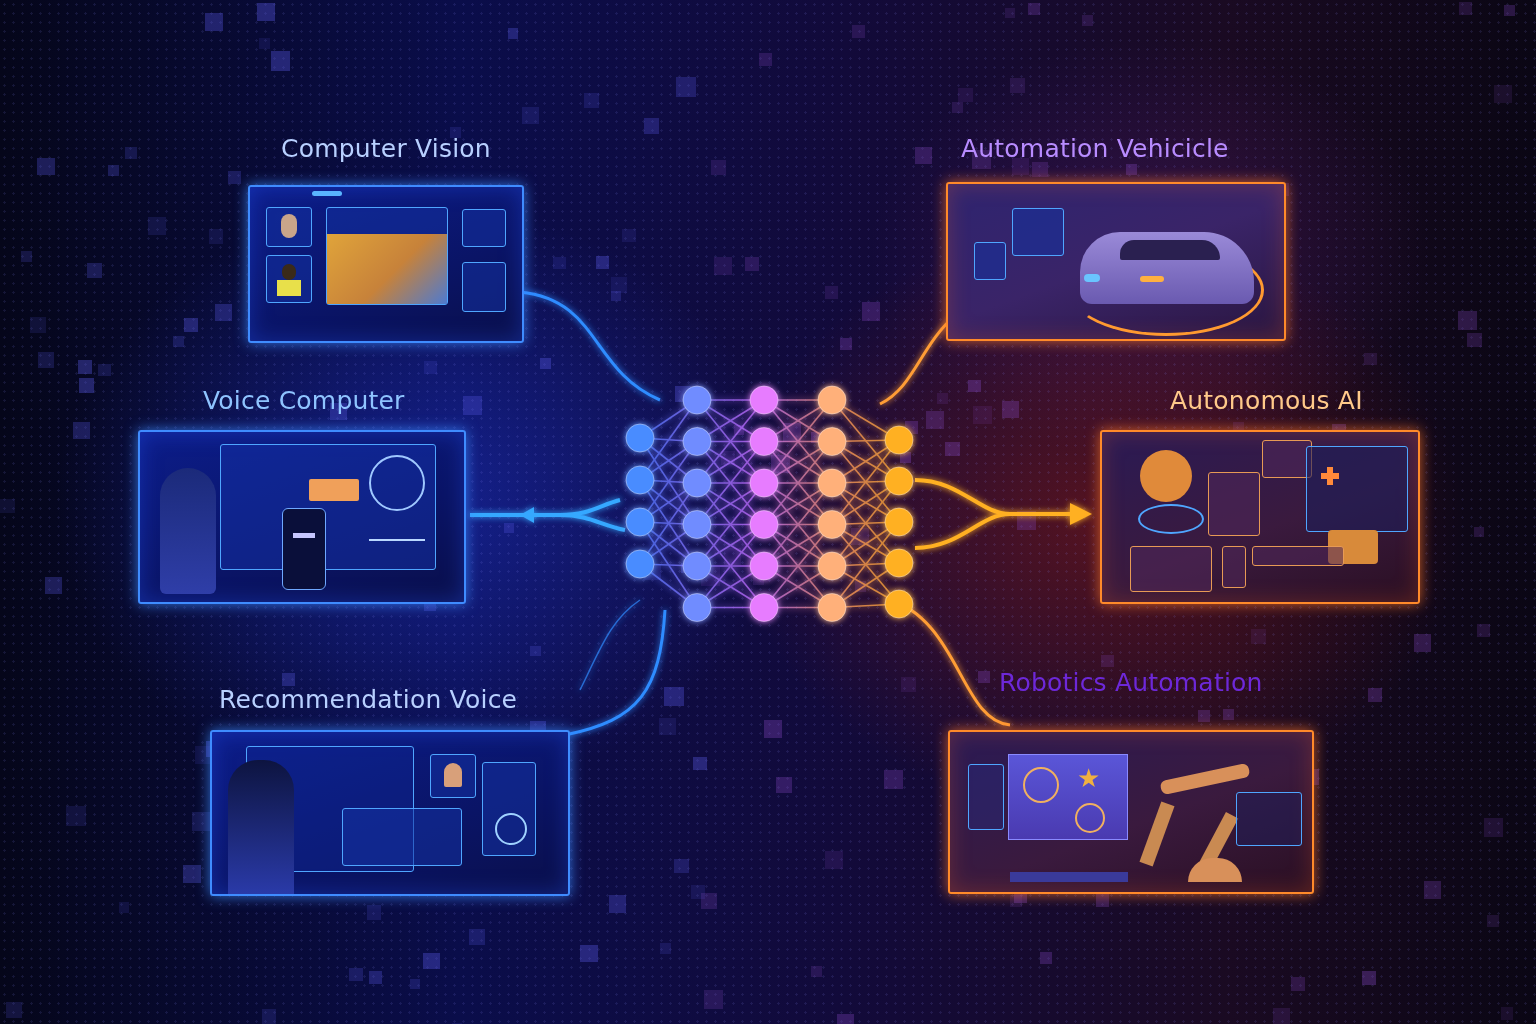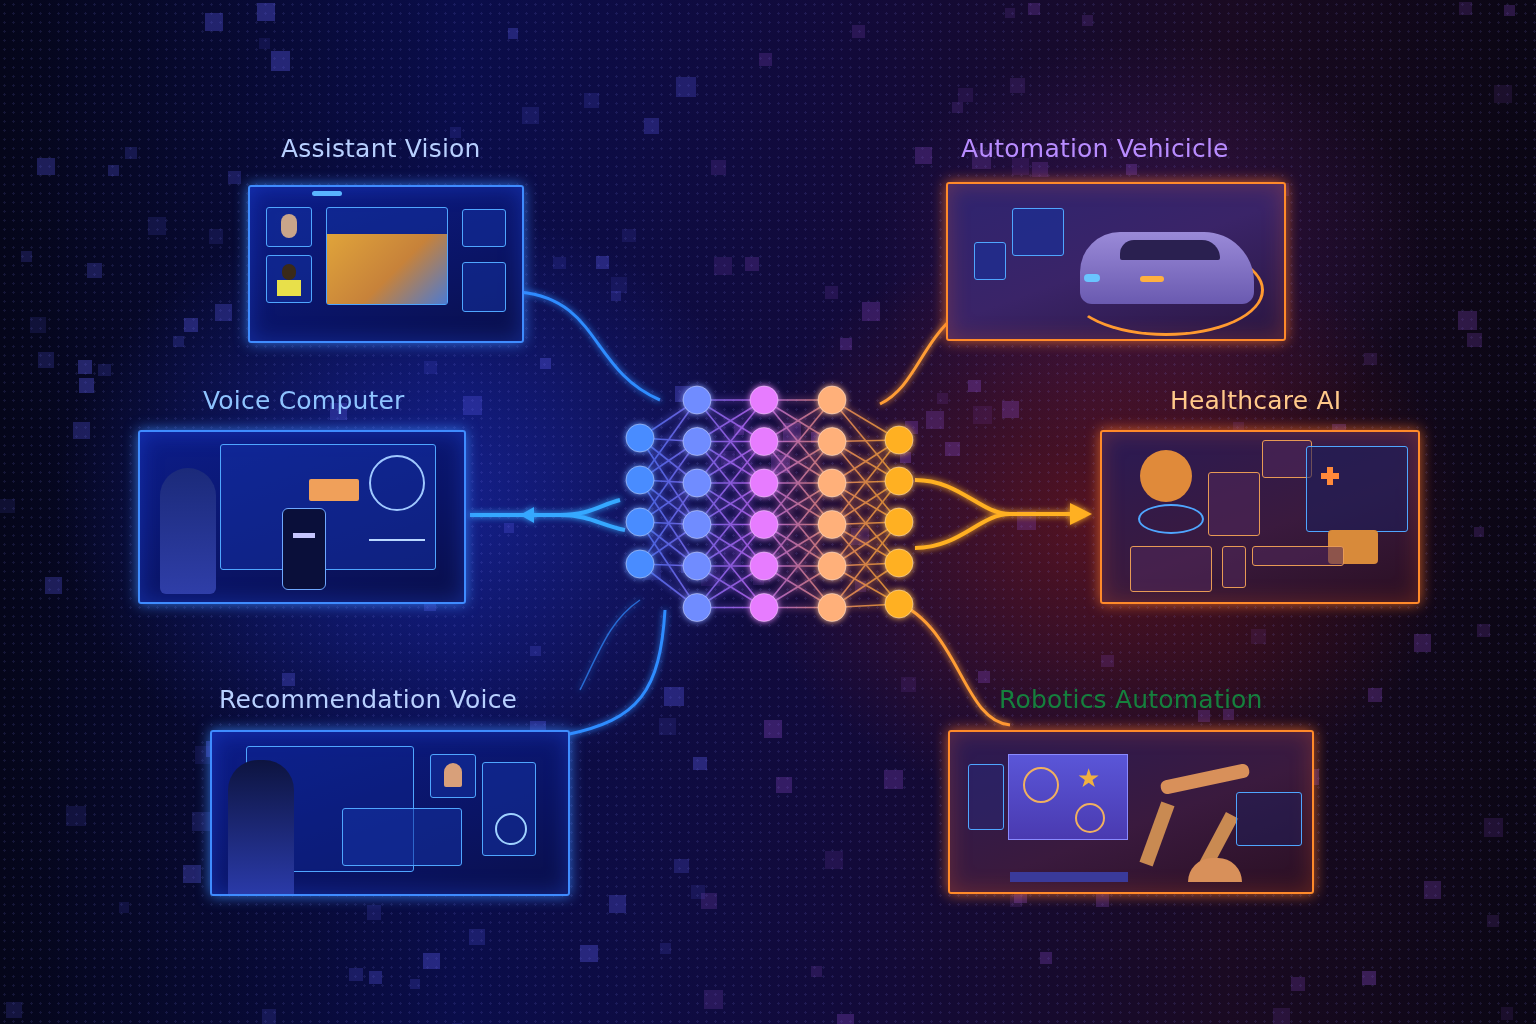--- a/index.html
+++ b/index.html
@@ -352,26 +352,26 @@
       <circle cx="832" cy="566" r="14" fill="#ffb07a" stroke="#ffffff" stroke-opacity="0.35"></circle>
       <circle cx="832" cy="607.5" r="14" fill="#ffb07a" stroke="#ffffff" stroke-opacity="0.35"></circle>
       <circle cx="899" cy="440" r="14" fill="#ffb024" stroke="#ffffff" stroke-opacity="0.35"></circle>
       <circle cx="899" cy="481" r="14" fill="#ffb024" stroke="#ffffff" stroke-opacity="0.35"></circle>
       <circle cx="899" cy="522" r="14" fill="#ffb024" stroke="#ffffff" stroke-opacity="0.35"></circle>
       <circle cx="899" cy="563" r="14" fill="#ffb024" stroke="#ffffff" stroke-opacity="0.35"></circle>
       <circle cx="899" cy="604" r="14" fill="#ffb024" stroke="#ffffff" stroke-opacity="0.35"></circle>
     </g>
 </svg>
 
-<div class="title" style="left: 281px; top: 134px; color: rgb(184, 208, 255);">Assistant Vision</div>
+<div class="title" style="left: 281px; top: 134px; color: rgb(184, 208, 255);">Computer Vision</div>
 <div class="title" style="left: 203px; top: 386px; color: rgb(143, 196, 255);">Voice Computer</div>
 <div class="title" style="left: 219px; top: 685px; color: rgb(184, 208, 255);">Recommendation Voice</div>
 <div class="title" style="left: 961px; top: 134px; color: rgb(184, 140, 255);">Automation Vehicicle</div>
-<div class="title" style="left: 1170px; top: 386px; color: rgb(255, 201, 138);">Healthcare AI</div>
-<div class="title" style="left: 999px; top: 685px; color: #15803d;">Robotics Automation</div>
+<div class="title" style="left: 1170px; top: 386px; color: rgb(255, 201, 138);">Autonomous AI</div>
+<div class="title" style="left: 999px; top: 668px; color: #6d28d9;">Robotics Automation</div>
 
 <div class="panel blue" style="left:248px;top:185px;width:272px;height:154px;">
   <div class="inner b" style="left:16px;top:20px;width:44px;height:38px;">
     <div style="position:absolute;left:14px;top:6px;width:16px;height:24px;border-radius:8px;background:#c9a58a;"></div>
   </div>
   <div class="inner b" style="left:16px;top:68px;width:44px;height:46px;">
     <div style="position:absolute;left:10px;top:24px;width:24px;height:16px;background:#e8e04a;"></div>
     <div style="position:absolute;left:15px;top:8px;width:14px;height:16px;border-radius:7px;background:#3a2a1a;"></div>
   </div>
   <div class="inner b" style="left:76px;top:20px;width:120px;height:96px;">

